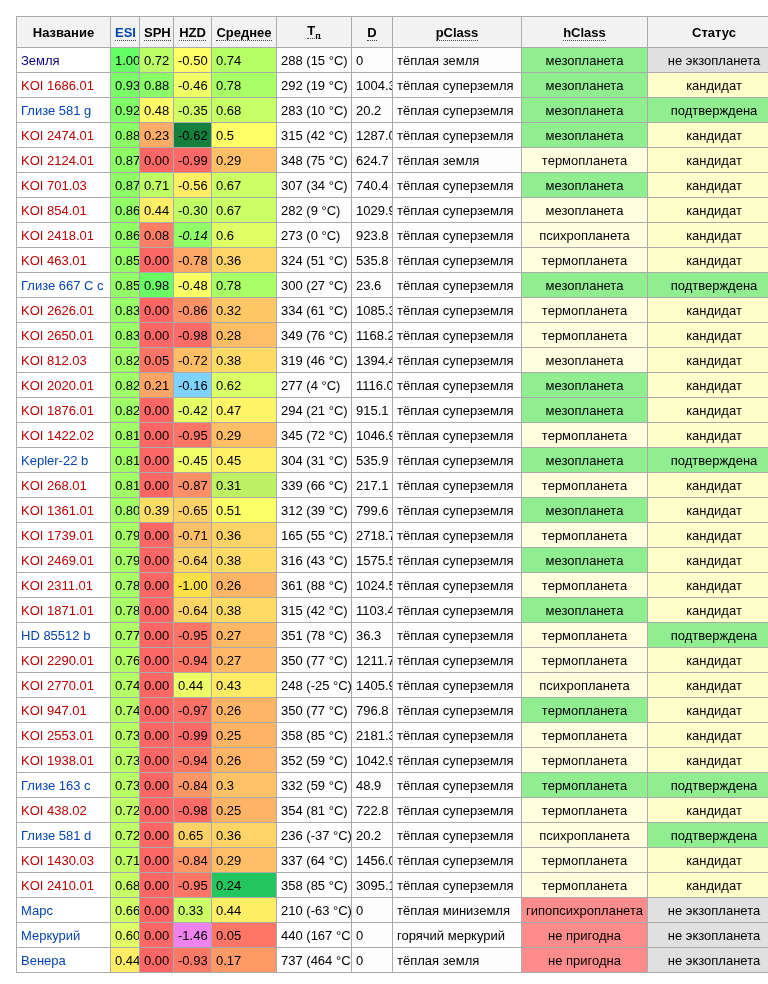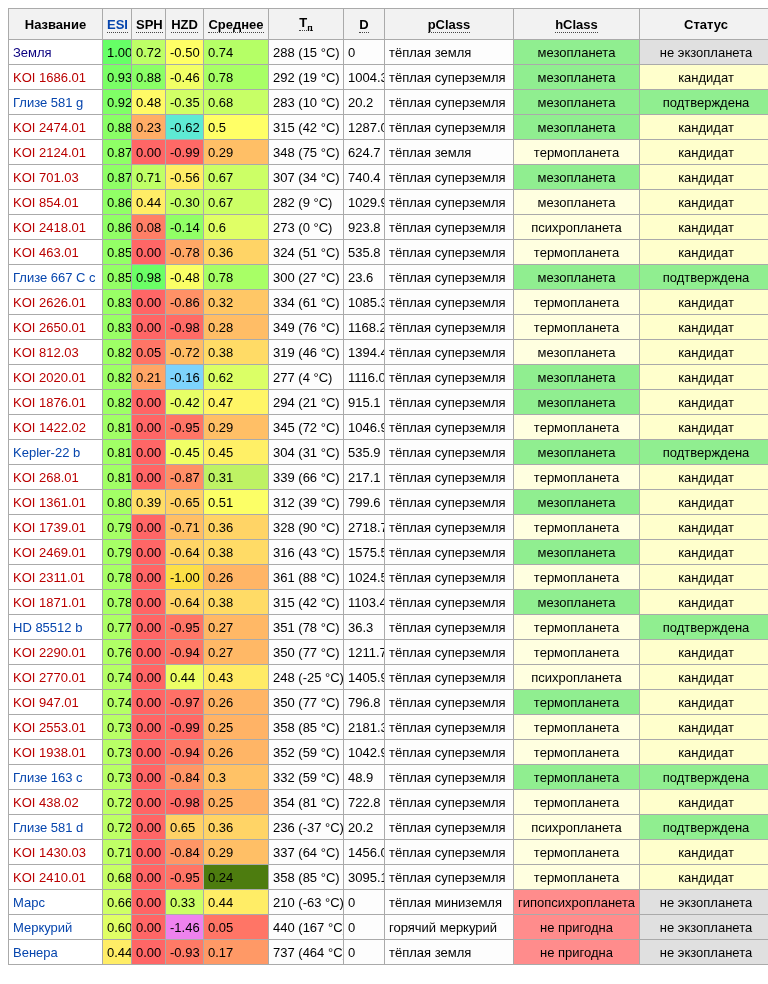--- a/index.html
+++ b/index.html
@@ -5,21 +5,21 @@
   html, body {
     margin: 0;
     padding: 0;
     background: #ffffff;
     font-family: "Liberation Sans", sans-serif;
   }
   .page {
     width: 768px;
     height: 984px;
     box-sizing: border-box;
-    padding: 8px;
+    padding: 16px;
     background: #ffffff;
   }
   table.wikitable {
     border-collapse: collapse;
     table-layout: fixed;
     width: 764px;
     font-size: 13px;
     color: #000;
   }
   table.wikitable th, table.wikitable td {
@@ -115,21 +115,21 @@
           <td class="c-text">283 (10 °C)</td>
           <td class="c-text">20.2</td>
           <td class="c-text">тёплая суперземля</td>
           <td class="c-mid" style="background: rgb(144, 238, 144);">мезопланета</td>
           <td class="c-mid" style="background: rgb(144, 238, 144);">подтверждена</td>
         </tr>
         <tr>
           <td class="c-name"><a class="lnk-red">KOI 2474.01</a></td>
           <td class="c-num" style="background: rgb(138, 255, 102);">0.88</td>
           <td class="c-num" style="background: rgb(255, 173, 102);">0.23</td>
-          <td class="c-num" style="background: #5eead4; text-align: center;">-0.62</td>
+          <td class="c-num" style="background: #15803d; text-align: center;">-0.62</td>
           <td class="c-num" style="background: rgb(255, 255, 102);">0.5</td>
           <td class="c-text">315 (42 °C)</td>
           <td class="c-text">1287.0</td>
           <td class="c-text">тёплая суперземля</td>
           <td class="c-mid" style="background: rgb(144, 238, 144);">мезопланета</td>
           <td class="c-mid" style="background: rgb(255, 255, 204);">кандидат</td>
         </tr>
         <tr>
           <td class="c-name"><a class="lnk-red">KOI 2124.01</a></td>
           <td class="c-num" style="background: rgb(143, 255, 102);">0.87</td>
@@ -163,21 +163,21 @@
           <td class="c-text">282 (9 °C)</td>
           <td class="c-text">1029.9</td>
           <td class="c-text">тёплая суперземля</td>
           <td class="c-mid" style="background: rgb(255, 255, 224);">мезопланета</td>
           <td class="c-mid" style="background: rgb(255, 255, 204);">кандидат</td>
         </tr>
         <tr>
           <td class="c-name"><a class="lnk-red">KOI 2418.01</a></td>
           <td class="c-num" style="background: rgb(145, 255, 102);">0.86</td>
           <td class="c-num" style="background: rgb(255, 127, 102);">0.08</td>
-          <td class="c-num" style="background: rgb(145, 255, 102);">-0.14</td>
+          <td class="c-num" style="background: rgb(145, 255, 102); font-style: italic;">-0.14</td>
           <td class="c-num" style="background: rgb(224, 255, 102);">0.6</td>
           <td class="c-text">273 (0 °C)</td>
           <td class="c-text">923.8</td>
           <td class="c-text">тёплая суперземля</td>
           <td class="c-mid" style="background: rgb(255, 255, 224);">психропланета</td>
           <td class="c-mid" style="background: rgb(255, 255, 204);">кандидат</td>
         </tr>
         <tr>
           <td class="c-name"><a class="lnk-red">KOI 463.01</a></td>
           <td class="c-num" style="background: rgb(148, 255, 102);">0.85</td>
@@ -309,21 +309,21 @@
           <td class="c-text">тёплая суперземля</td>
           <td class="c-mid" style="background: rgb(144, 238, 144);">мезопланета</td>
           <td class="c-mid" style="background: rgb(255, 255, 204);">кандидат</td>
         </tr>
         <tr>
           <td class="c-name"><a class="lnk-red">KOI 1739.01</a></td>
           <td class="c-num" style="background: rgb(166, 255, 102);">0.79</td>
           <td class="c-num" style="background: rgb(255, 102, 102);">0.00</td>
           <td class="c-num" style="background: rgb(255, 191, 102);">-0.71</td>
           <td class="c-num" style="background: rgb(255, 212, 102);">0.36</td>
-          <td class="c-text">328 (90 °C)</td>
+          <td class="c-text">165 (55 °C)</td>
           <td class="c-text">2718.7</td>
           <td class="c-text">тёплая суперземля</td>
           <td class="c-mid" style="background: rgb(255, 255, 224);">термопланета</td>
           <td class="c-mid" style="background: rgb(255, 255, 204);">кандидат</td>
         </tr>
         <tr>
           <td class="c-name"><a class="lnk-red">KOI 2469.01</a></td>
           <td class="c-num" style="background: rgb(166, 255, 102);">0.79</td>
           <td class="c-num" style="background: rgb(255, 102, 102);">0.00</td>
           <td class="c-num" style="background: rgb(255, 212, 102);">-0.64</td>
@@ -476,21 +476,21 @@
           <td class="c-text">1456.0</td>
           <td class="c-text">тёплая суперземля</td>
           <td class="c-mid" style="background: rgb(255, 255, 224);">термопланета</td>
           <td class="c-mid" style="background: rgb(255, 255, 204);">кандидат</td>
         </tr>
         <tr>
           <td class="c-name"><a class="lnk-red">KOI 2410.01</a></td>
           <td class="c-num" style="background: rgb(199, 255, 102);">0.68</td>
           <td class="c-num" style="background: rgb(255, 102, 102);">0.00</td>
           <td class="c-num" style="background: rgb(255, 117, 102);">-0.95</td>
-          <td class="c-num" style="background: #4d7c0f; margin-top: 20px;">0.24</td>
+          <td class="c-num" style="background: #22c55e; margin-top: 20px;">0.24</td>
           <td class="c-text">358 (85 °C)</td>
           <td class="c-text">3095.1</td>
           <td class="c-text">тёплая суперземля</td>
           <td class="c-mid" style="background: rgb(255, 255, 224);">термопланета</td>
           <td class="c-mid" style="background: rgb(255, 255, 204);">кандидат</td>
         </tr>
         <tr class="bold">
           <td class="c-name"><a class="lnk-blue">Марс</a></td>
           <td class="c-num" style="background: rgb(207, 255, 102);">0.66</td>
           <td class="c-num" style="background: rgb(255, 102, 102);">0.00</td>

